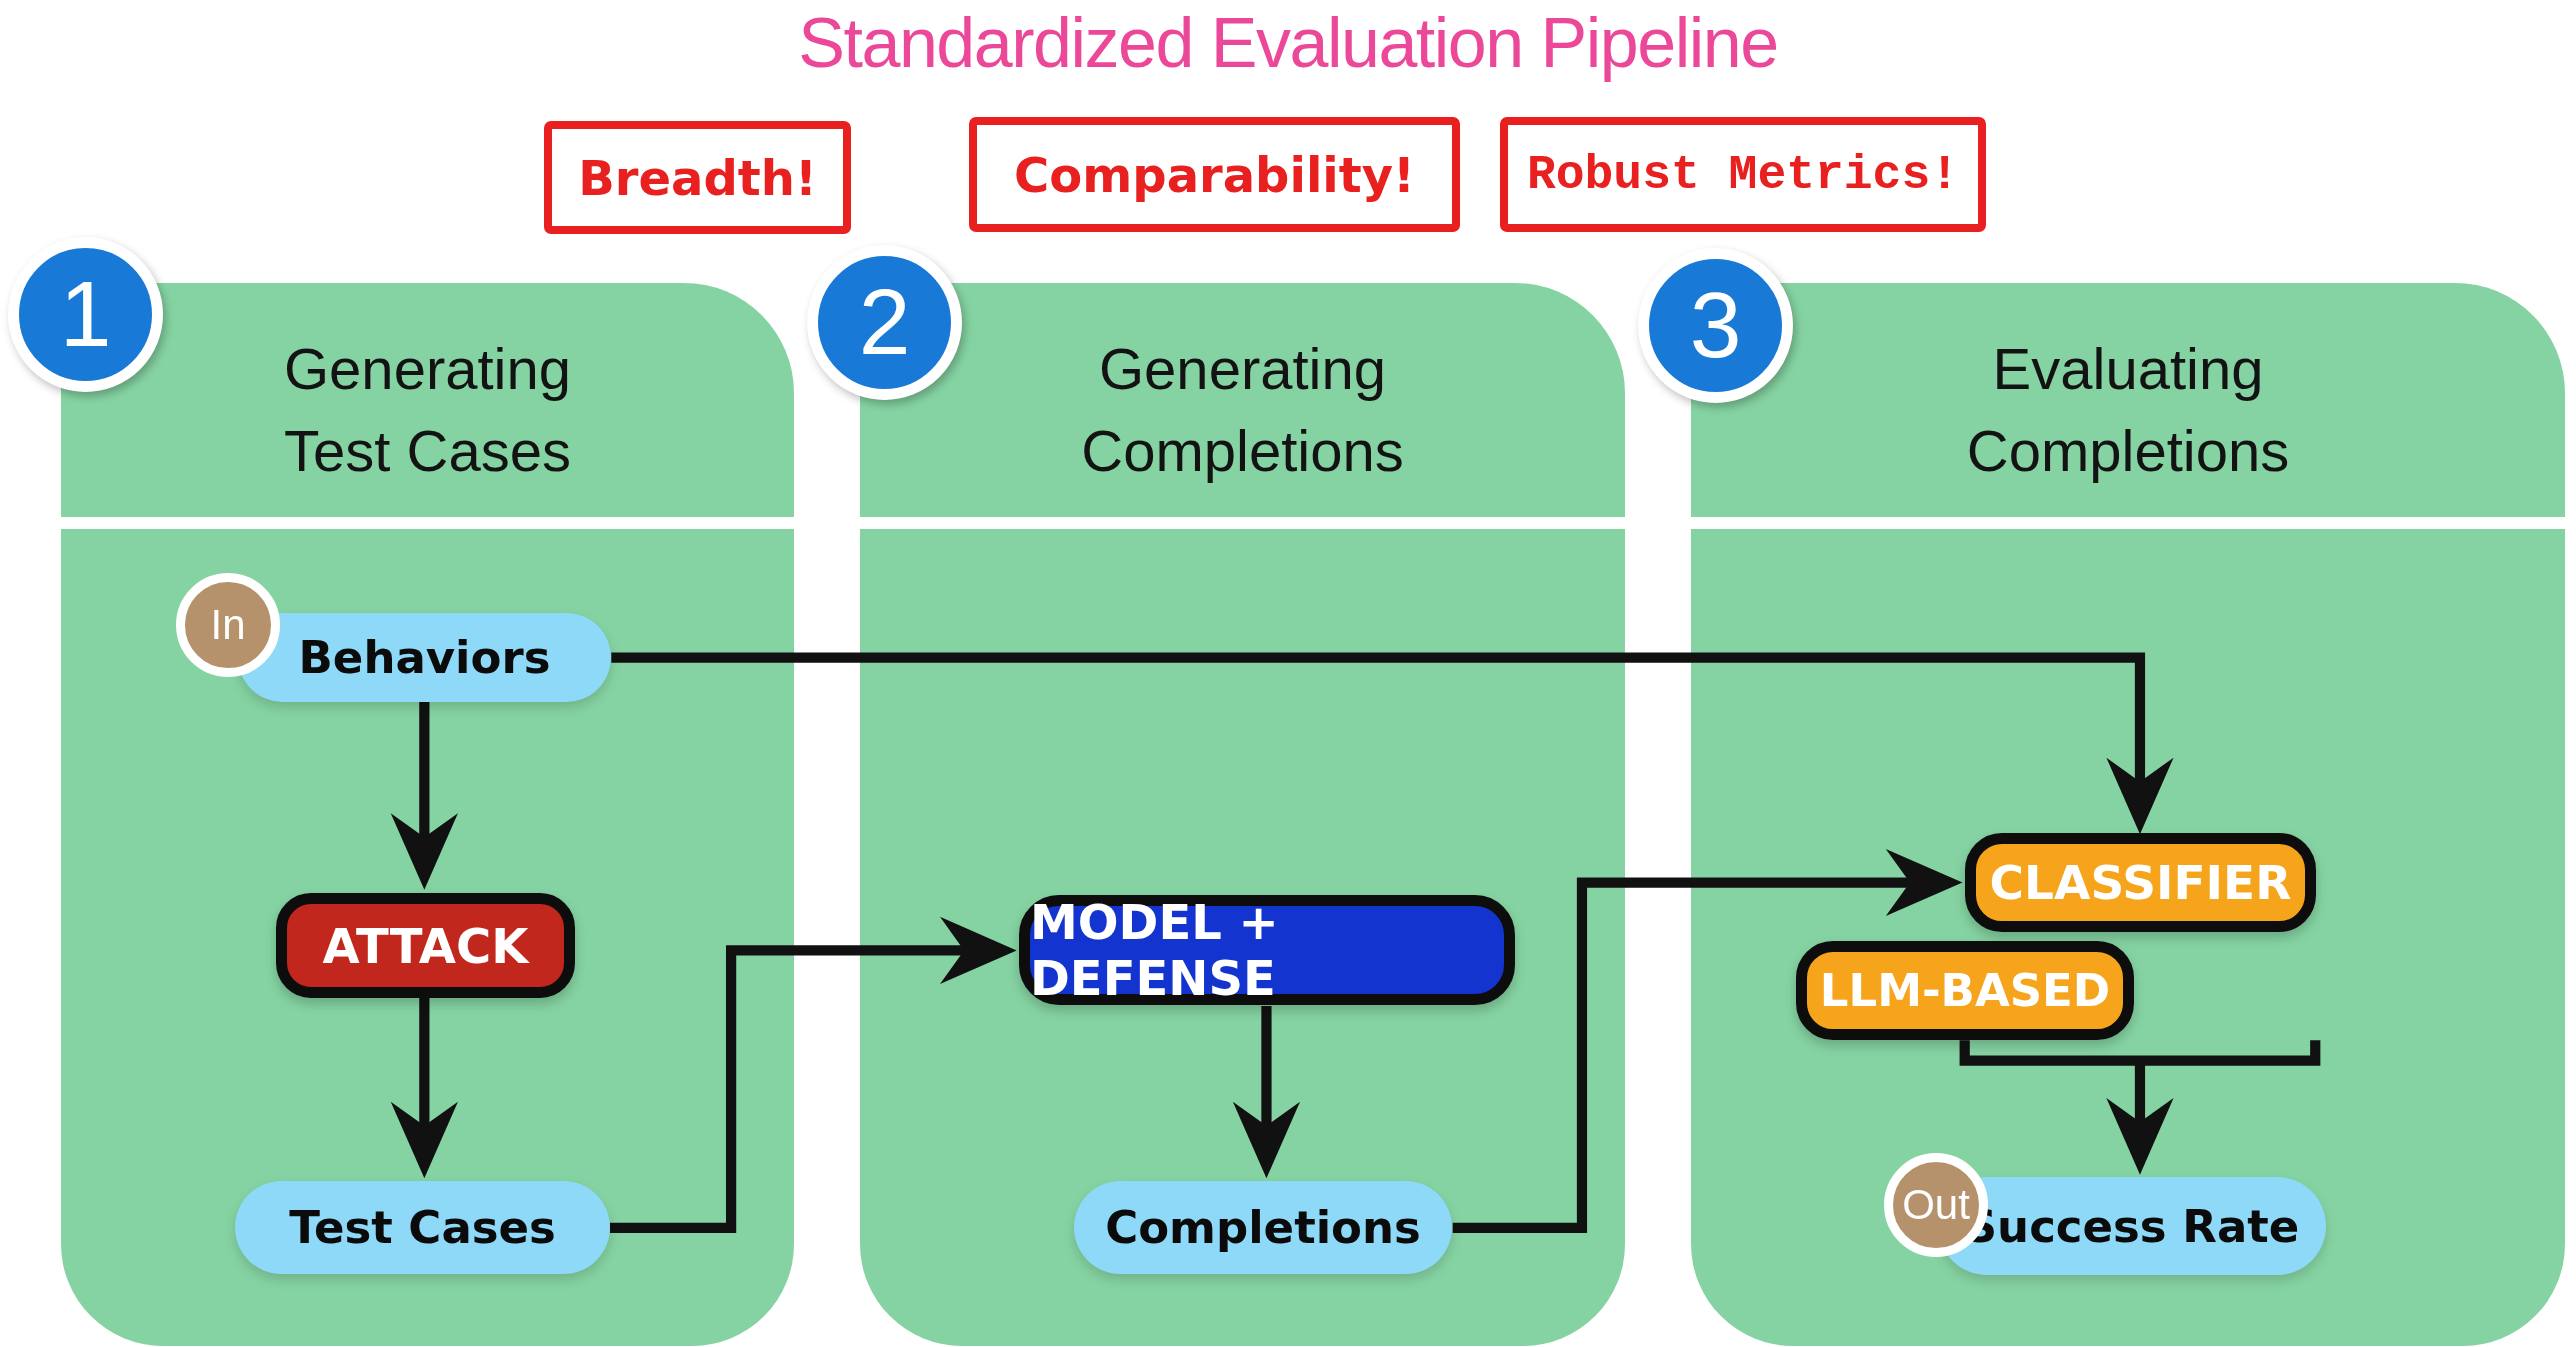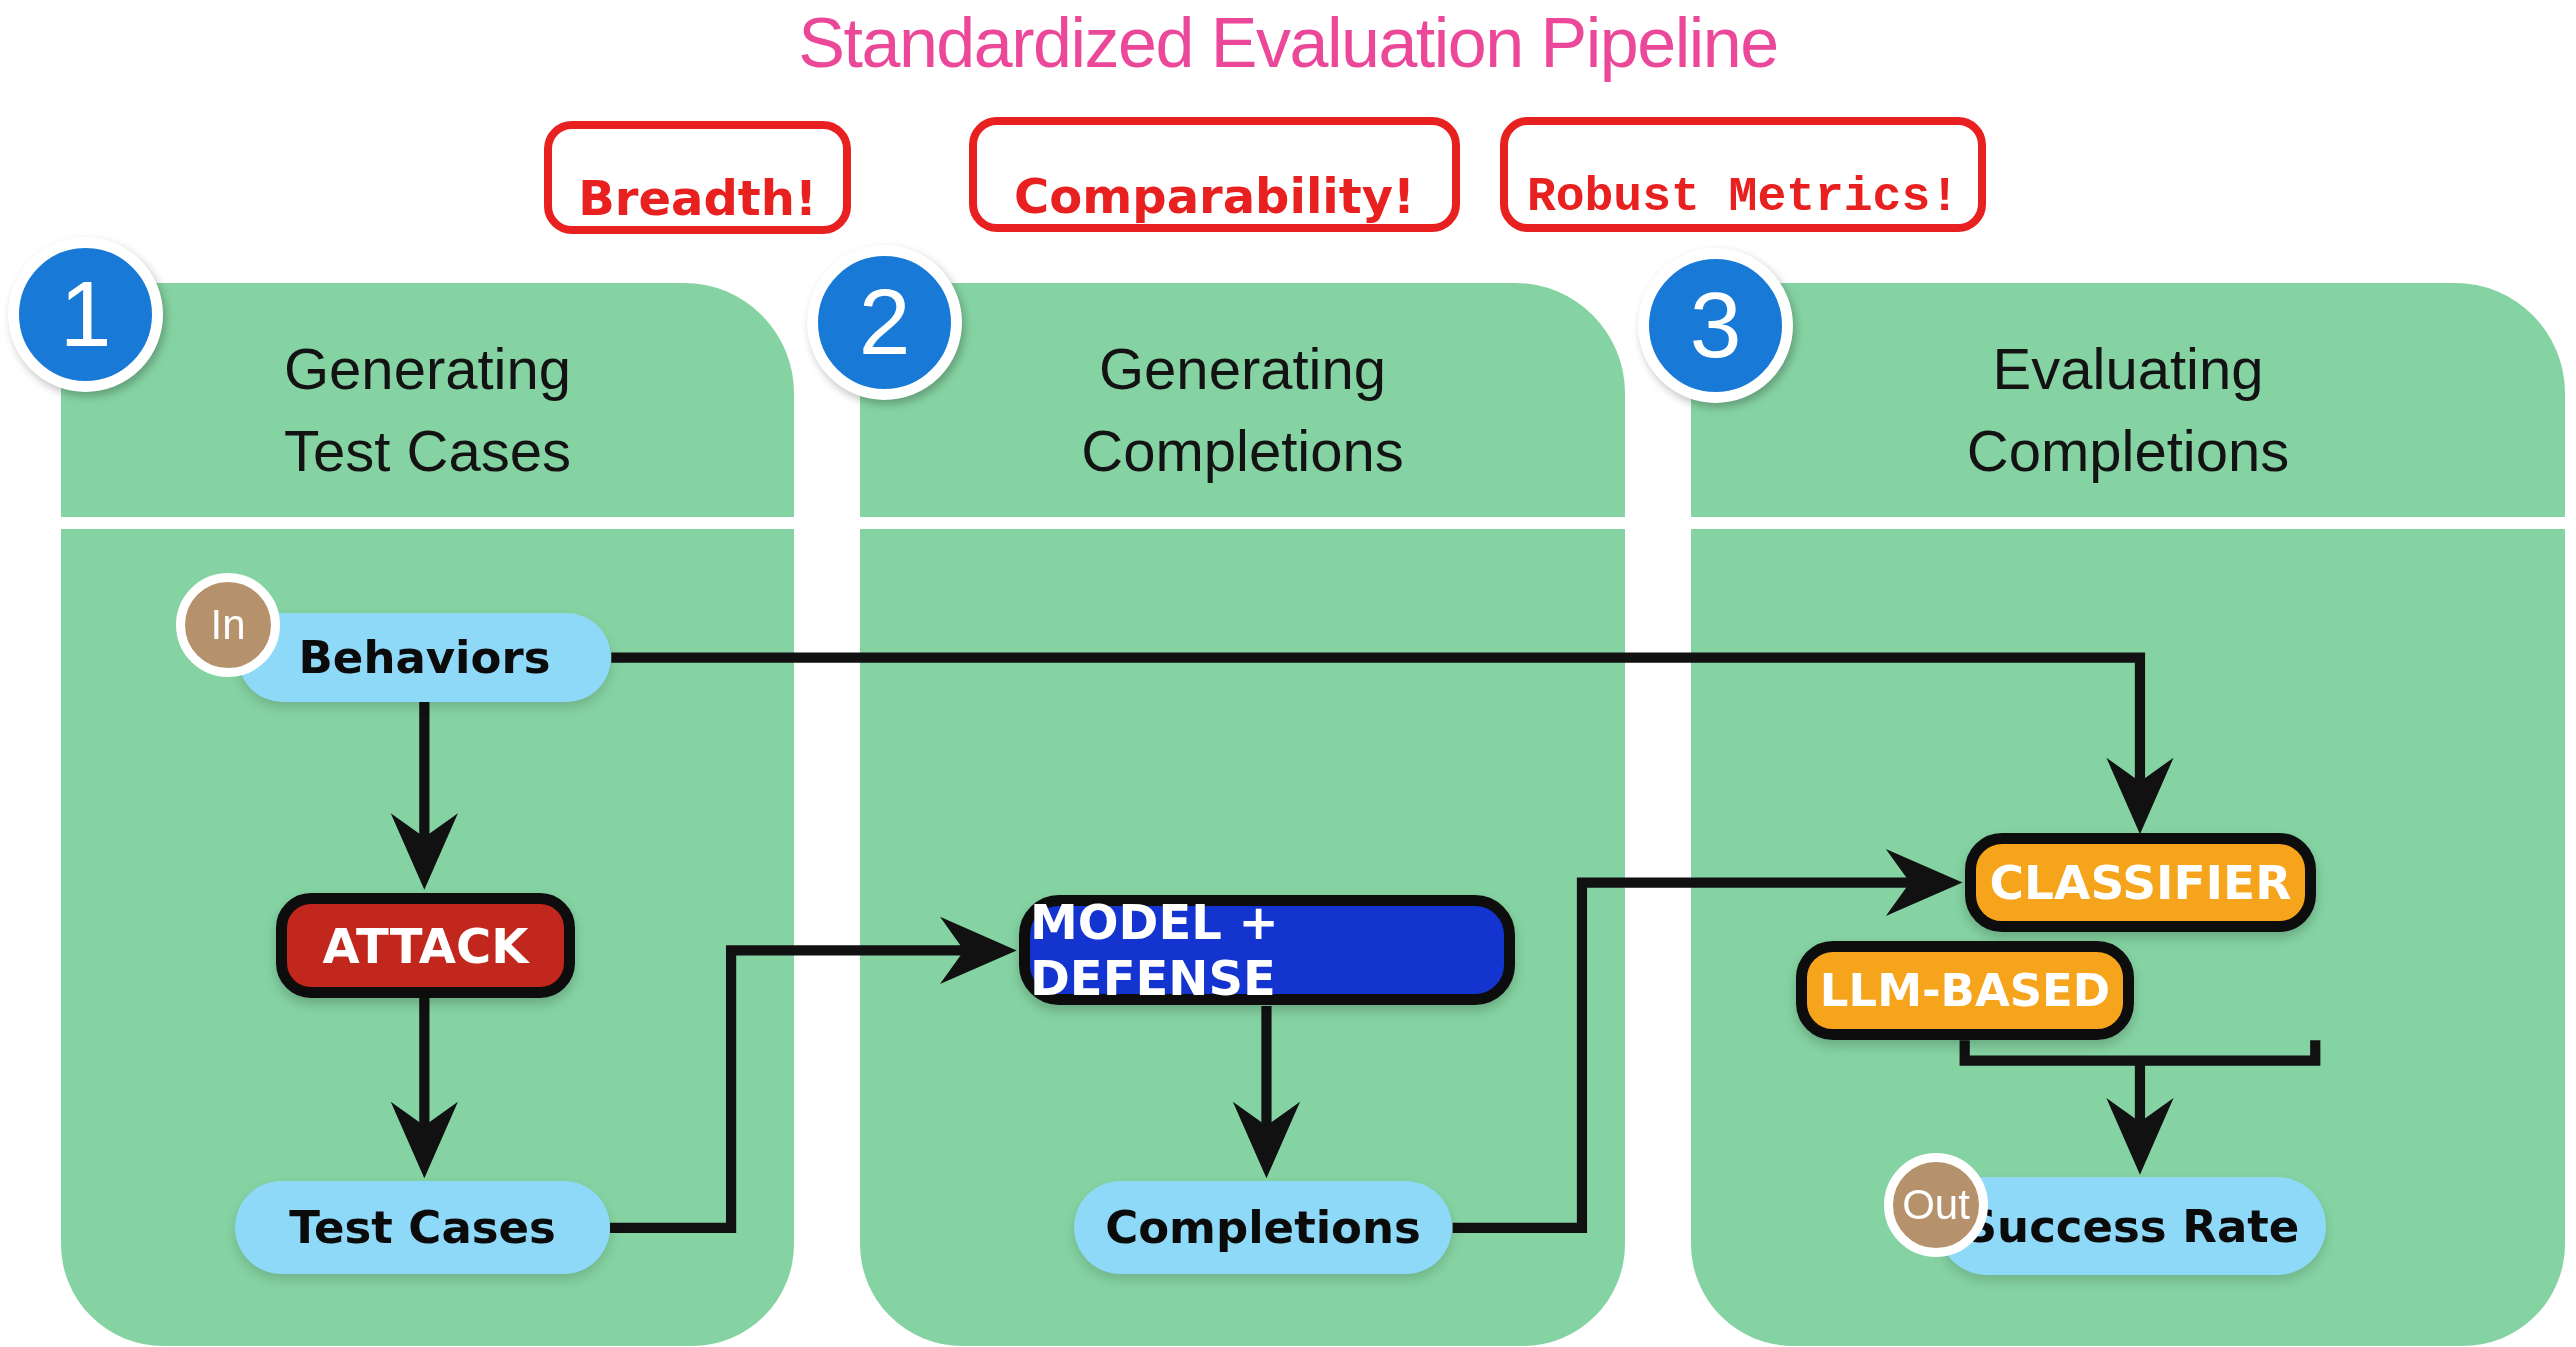--- a/index.html
+++ b/index.html
@@ -23,26 +23,26 @@
     font-size: 70px;
     font-weight: 400;
     letter-spacing: -1.5px;
     color: #ec4899;
   }
   .callout {
     position: absolute;
     box-sizing: border-box;
     background: #ffffff;
     border: 8px solid var(--callout-red, #e8201f);
-    border-radius: 28px;
+    border-radius: 7px;
     color: var(--callout-red, #e8201f);
     font-family: "DejaVu Sans", sans-serif;
     font-weight: bold;
     font-size: 48px;
-    display: flex; align-items: flex-end; justify-content: center;
+    display: flex; align-items: center; justify-content: center;
   }
   #callout-breadth        { left: 544px;  top: 121px; width: 307px; height: 113px; }
   #callout-comparability  { left: 949px; top: 117px; width: 491px; height: 115px; margin-left: 20px; }
   #callout-robust-metrics { left: 1500px; top: 117px; width: 486px; height: 115px; font-family: Liberation Mono, monospace; }
 
   
   .panel {
     position: absolute;
     background: var(--panel-green, #85d3a2);
     border-radius: 44px 110px 102px 102px;

